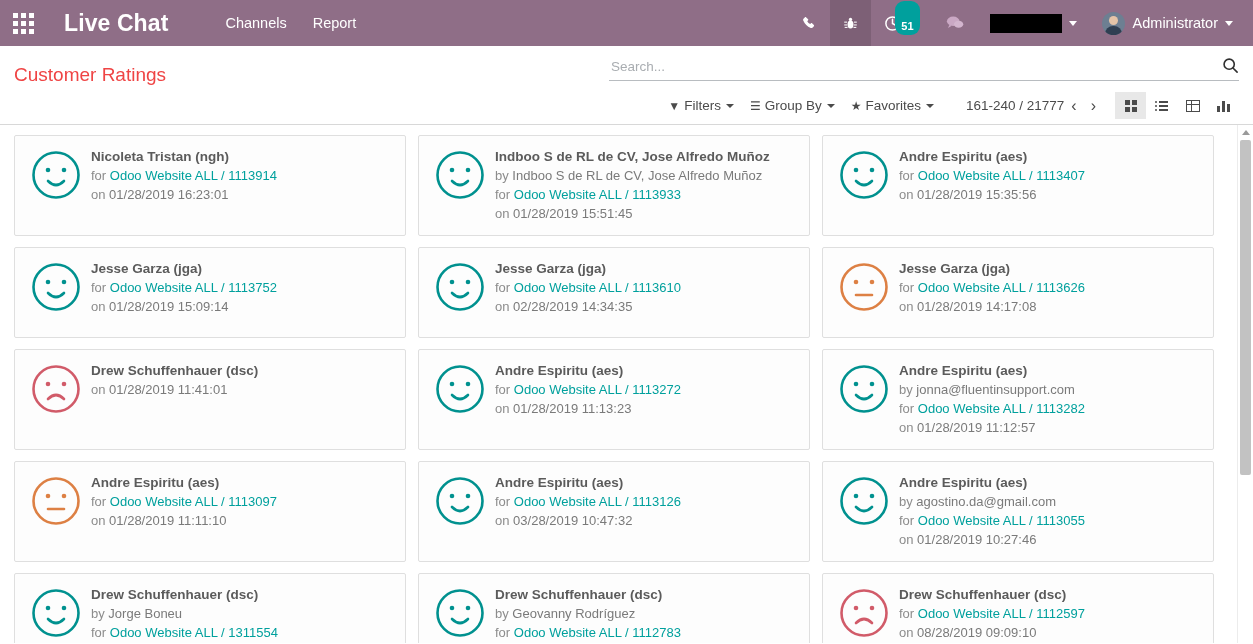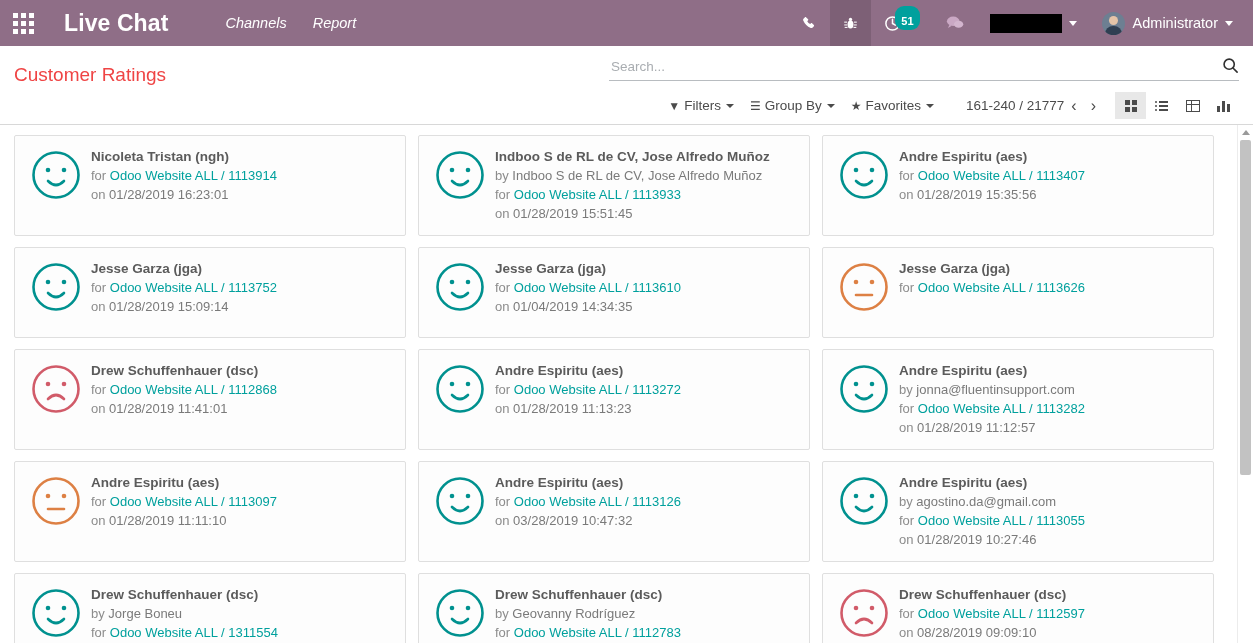--- a/index.html
+++ b/index.html
@@ -38,21 +38,21 @@
   .brand {
     font-size: 23px;
     font-weight: bold;
     letter-spacing: .1px;
     margin-left: 18px;
     margin-right: 44px;
     color: #ffffff;
     cursor: pointer;
     white-space: nowrap;
   }
-  .menu-items { display: flex; align-items: center; height: 46px; font-style: italic; }
+  .menu-items { display: flex; align-items: center; height: 46px; }
   .menu-item {
     font-size: 14.5px;
     color: #ffffff;
     padding: 0 13px;
     line-height: 46px;
     height: 46px;
     cursor: pointer;
     white-space: nowrap;
   }
 
@@ -71,21 +71,21 @@
     position: relative;
     color: #ffffff;
   }
   .nav-icon.active { background: rgba(0,0,0,.12); }
   .badge-count {
     background: #00a09d;
     color: #ffffff;
     font-size: 11px;
     font-weight: bold;
     border-radius: 9px;
-    padding: 9px 6px 2px 6px;
+    padding: 19px 6px 2px 6px;
     line-height: 13px;
     margin-left: -6px;
     position: relative;
     top: -5px;
   }
   .redacted {
     width: 72px; height: 19px;
     background: #000000;
     display: inline-block;
   }
@@ -500,45 +500,45 @@
       <div class="kcard">
         <div class="face"><svg width="50" height="50" viewBox="0 0 50 50" aria-hidden="true">
             <circle cx="25" cy="25" r="22.5" fill="none" stroke="#00918f" stroke-width="2.6"></circle>
             <circle cx="17" cy="20" r="2.3" fill="#00918f"></circle>
             <circle cx="33" cy="20" r="2.3" fill="#00918f"></circle>
             <path d="M17 31 Q25 39 33 31" stroke="#00918f" stroke-width="2.6" fill="none" stroke-linecap="round"></path>
           </svg></div>
         <div class="kbody">
           <div class="kname">Jesse Garza (jga)</div>
           <div class="kline"><span class="kprefix">for </span><span class="klink">Odoo Website ALL / 1113610</span></div>
-          <div class="kline"><span class="kprefix">on </span><span>01/04/2019 14:34:35</span></div>
+          <div class="kline"><span class="kprefix">on </span><span>02/28/2019 14:34:35</span></div>
         </div>
       </div>
       <div class="kcard">
         <div class="face"><svg width="50" height="50" viewBox="0 0 50 50" aria-hidden="true">
             <circle cx="25" cy="25" r="22.5" fill="none" stroke="#dd8044" stroke-width="2.6"></circle>
             <circle cx="17" cy="20" r="2.3" fill="#dd8044"></circle>
             <circle cx="33" cy="20" r="2.3" fill="#dd8044"></circle>
             <path d="M17 33 L33 33" stroke="#dd8044" stroke-width="2.6" fill="none" stroke-linecap="round"></path>
           </svg></div>
         <div class="kbody">
           <div class="kname">Jesse Garza (jga)</div>
           <div class="kline"><span class="kprefix">for </span><span class="klink">Odoo Website ALL / 1113626</span></div>
+          <div class="kline"><span class="kprefix">on </span><span>01/28/2019 14:17:08</span></div>
         </div>
       </div>
       <div class="kcard">
         <div class="face"><svg width="50" height="50" viewBox="0 0 50 50" aria-hidden="true">
             <circle cx="25" cy="25" r="22.5" fill="none" stroke="#d15b69" stroke-width="2.6"></circle>
             <circle cx="17" cy="20" r="2.3" fill="#d15b69"></circle>
             <circle cx="33" cy="20" r="2.3" fill="#d15b69"></circle>
             <path d="M17 35 Q25 27 33 35" stroke="#d15b69" stroke-width="2.6" fill="none" stroke-linecap="round"></path>
           </svg></div>
         <div class="kbody">
           <div class="kname">Drew Schuffenhauer (dsc)</div>
-          <div class="kline"><span class="kprefix">for </span><span class="klink">Odoo Website ALL / 1112868</span></div>
           <div class="kline"><span class="kprefix">on </span><span>01/28/2019 11:41:01</span></div>
         </div>
       </div>
       <div class="kcard">
         <div class="face"><svg width="50" height="50" viewBox="0 0 50 50" aria-hidden="true">
             <circle cx="25" cy="25" r="22.5" fill="none" stroke="#00918f" stroke-width="2.6"></circle>
             <circle cx="17" cy="20" r="2.3" fill="#00918f"></circle>
             <circle cx="33" cy="20" r="2.3" fill="#00918f"></circle>
             <path d="M17 31 Q25 39 33 31" stroke="#00918f" stroke-width="2.6" fill="none" stroke-linecap="round"></path>
           </svg></div>

